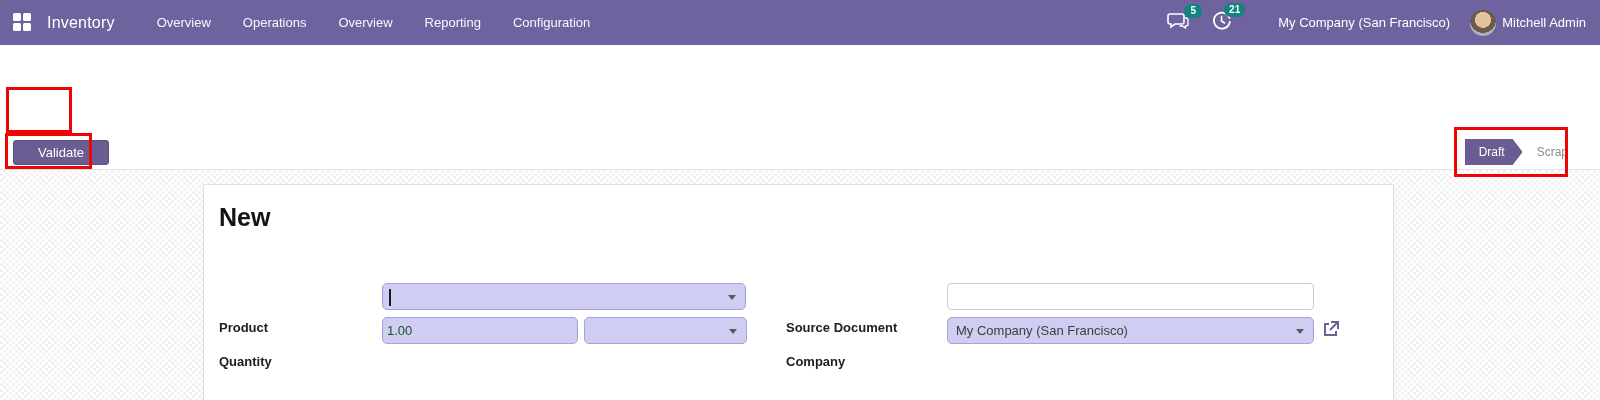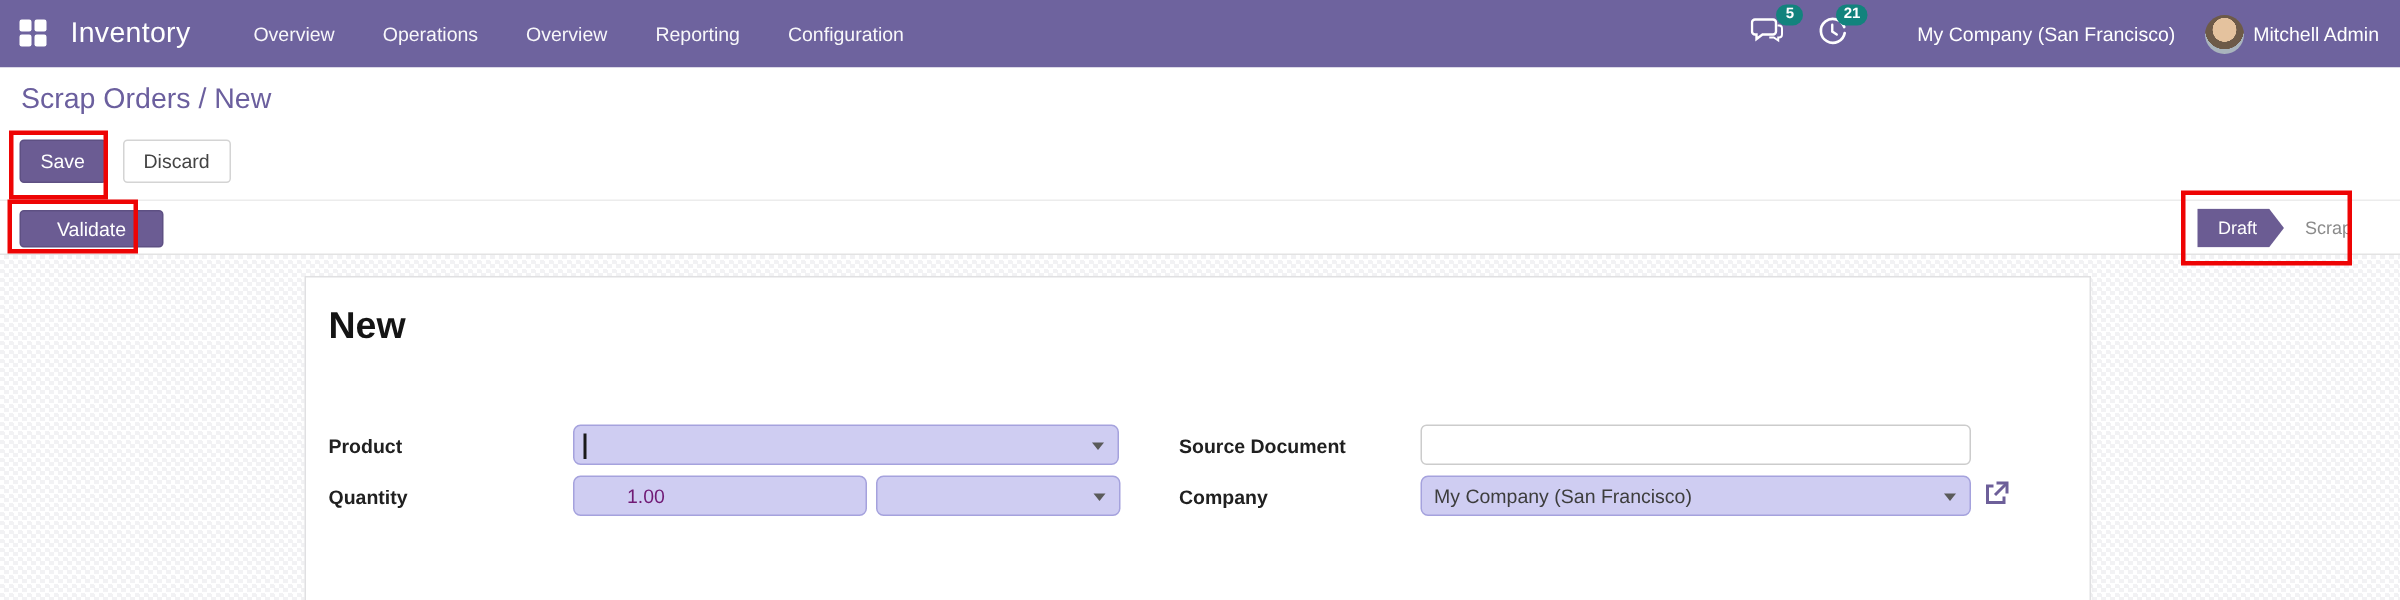--- a/index.html
+++ b/index.html
@@ -3,21 +3,21 @@
 <meta charset="utf-8">
 <style>
   html,body{margin:0;padding:0;}
   body{font-family:"Liberation Sans",sans-serif;width:1600px;height:400px;overflow:hidden;background:#fff;}
   .app{position:relative;width:1600px;height:400px;}
 
   
   .navbar{position:absolute;left:0;top:0;width:1600px;height:45px;background:#6e639e;display:flex;align-items:center;color:#fff;}
   .apps-btn{width:20px;height:20px;margin-left:13px;display:grid;grid-template-columns:8px 8px;grid-template-rows:8px 8px;gap:2px;cursor:pointer;}
   .apps-btn span{background:#fff;border-radius:1.5px;display:block;}
-  .brand{font-size:19px;margin-left:14px;margin-right:26px;letter-spacing:.2px;cursor:pointer;}
+  .brand{font-size:16px;margin-left:14px;margin-right:26px;letter-spacing:.2px;cursor:pointer;}
   .nav-item{font-size:13px;color:rgba(255,255,255,.95);padding:0 16px;line-height:45px;cursor:pointer;}
   .nav-right{margin-left:auto;display:flex;align-items:center;}
   .icon-wrap{position:relative;margin-right:22px;cursor:pointer;}
   .badge{position:absolute;top:-7px;right:-13px;background:#12837d;color:#fff;font-size:10px;font-weight:bold;border-radius:9px;padding:2px 5px;line-height:1;min-width:8px;text-align:center;}
   .nav-company{font-size:13px;margin:0 20px 0 24px;cursor:pointer;white-space:nowrap;}
   .avatar{width:26px;height:26px;border-radius:50%;background:radial-gradient(circle at 50% 38%, #e4c29e 0 38%, #6d5a48 39% 62%, #a9b4bd 63%);margin-right:6px;flex:0 0 auto;}
   .nav-user{font-size:13px;margin-right:14px;cursor:pointer;white-space:nowrap;}
 
   
   .control-panel{position:absolute;left:0;top:45px;width:1600px;height:89px;background:#fff;border-bottom:1px solid #ececec;box-sizing:border-box;}
@@ -32,25 +32,25 @@
   .statusbar{position:absolute;left:0;top:134px;width:1600px;height:36px;background:#fff;border-bottom:1px solid #e3e3e3;box-sizing:border-box;}
   .validate-btn{position:absolute;left:13px;top:6px;padding:4px 24px;}
   .stepper{position:absolute;right:32px;top:5px;display:flex;align-items:center;height:26px;padding-left:44px;}
   .step-active{background:#6b5c93;color:#fff;font-size:12px;padding:0 18px 0 14px;height:26px;line-height:26px;clip-path:polygon(0 0,calc(100% - 10px) 0,100% 50%,calc(100% - 10px) 100%,0 100%);cursor:pointer;}
   .step-inactive{color:#8b8b8b;font-size:12px;margin-left:14px;cursor:pointer;}
 
   
   .content{position:absolute;left:0;top:170px;width:1600px;height:230px;background-color:#fff;background-image:conic-gradient(#f2f2f4 90deg,transparent 90deg 180deg,#f2f2f4 180deg 270deg,transparent 270deg);background-size:6px 6px;}
   .sheet{position:absolute;left:203px;top:14px;width:1191px;height:230px;background:#fff;border:1px solid #e0e0e2;box-shadow:0 1px 3px rgba(0,0,0,.04);box-sizing:border-box;}
   .sheet-title{position:absolute;left:15px;top:18px;font-size:25px;font-weight:bold;color:#141414;}
-  .fgroup-label{position:absolute;font-size:13px;font-weight:bold;color:#202020;}
+  .fgroup-label{position:absolute;font-size:13px;font-weight:bold;color:#202020;margin-top:30px;}
   .field{position:absolute;height:27px;box-sizing:border-box;font-size:13px;color:#3d3d3d;}
   .f-lav{background:#cfcdf2;border:1px solid #a5a2dd;border-radius:5px;}
   .f-white{background:#fff;border:1px solid #ccc;border-radius:4px;}
-  .field input{position:absolute;left:11px;top:0;width:100%;height:100%;background:transparent;border:none;outline:none;font-family:"Liberation Sans",sans-serif;font-size:13px;color:#701a75;padding:0 24px;box-sizing:border-box;}
+  .field input{position:absolute;left:0;top:0;width:100%;height:100%;background:transparent;border:none;outline:none;font-family:"Liberation Sans",sans-serif;font-size:13px;color:#14532d;padding:0 4px;box-sizing:border-box;}
   .caret{position:absolute;right:9px;top:11px;width:0;height:0;border-left:4px solid transparent;border-right:4px solid transparent;border-top:5px solid #5a5a5a;}
   .txt-cursor{position:absolute;left:6px;top:5px;width:1.5px;height:17px;background:#1a1a1a;}
   .m2o-text{position:absolute;left:8px;top:5px;white-space:nowrap;}
   .ext-link{position:absolute;cursor:pointer;}
 
   
   .anno{position:absolute;border:3px solid #ee0404;box-sizing:border-box;z-index:50;pointer-events:none;}
 </style>
 </head>
 <body>
@@ -85,29 +85,20 @@
           <path d="M10.5 6.5 v4.5 l3 2" fill="none" stroke="#fff" stroke-width="1.6" stroke-linecap="round"></path>
         </svg>
         <span class="badge">21</span>
       </div>
       <div class="nav-company">My Company (San Francisco)</div>
       <div class="avatar"></div>
       <div class="nav-user">Mitchell Admin</div>
     </div>
   </div>
 
-  <div class="control-panel">
-    <div class="breadcrumb">
-      <span class="bc-link">Scrap Orders</span><span> / </span><span>New</span>
-    </div>
-    <div class="cp-buttons">
-      <div class="btn btn-primary">Save</div>
-      <div class="btn btn-default">Discard</div>
-    </div>
-  </div>
 
   <div class="statusbar">
     <div class="btn btn-primary validate-btn">Validate</div>
     <div class="stepper">
       <div class="step-active">Draft</div>
       <div class="step-inactive">Scrap</div>
     </div>
   </div>
 
   <div class="content">

